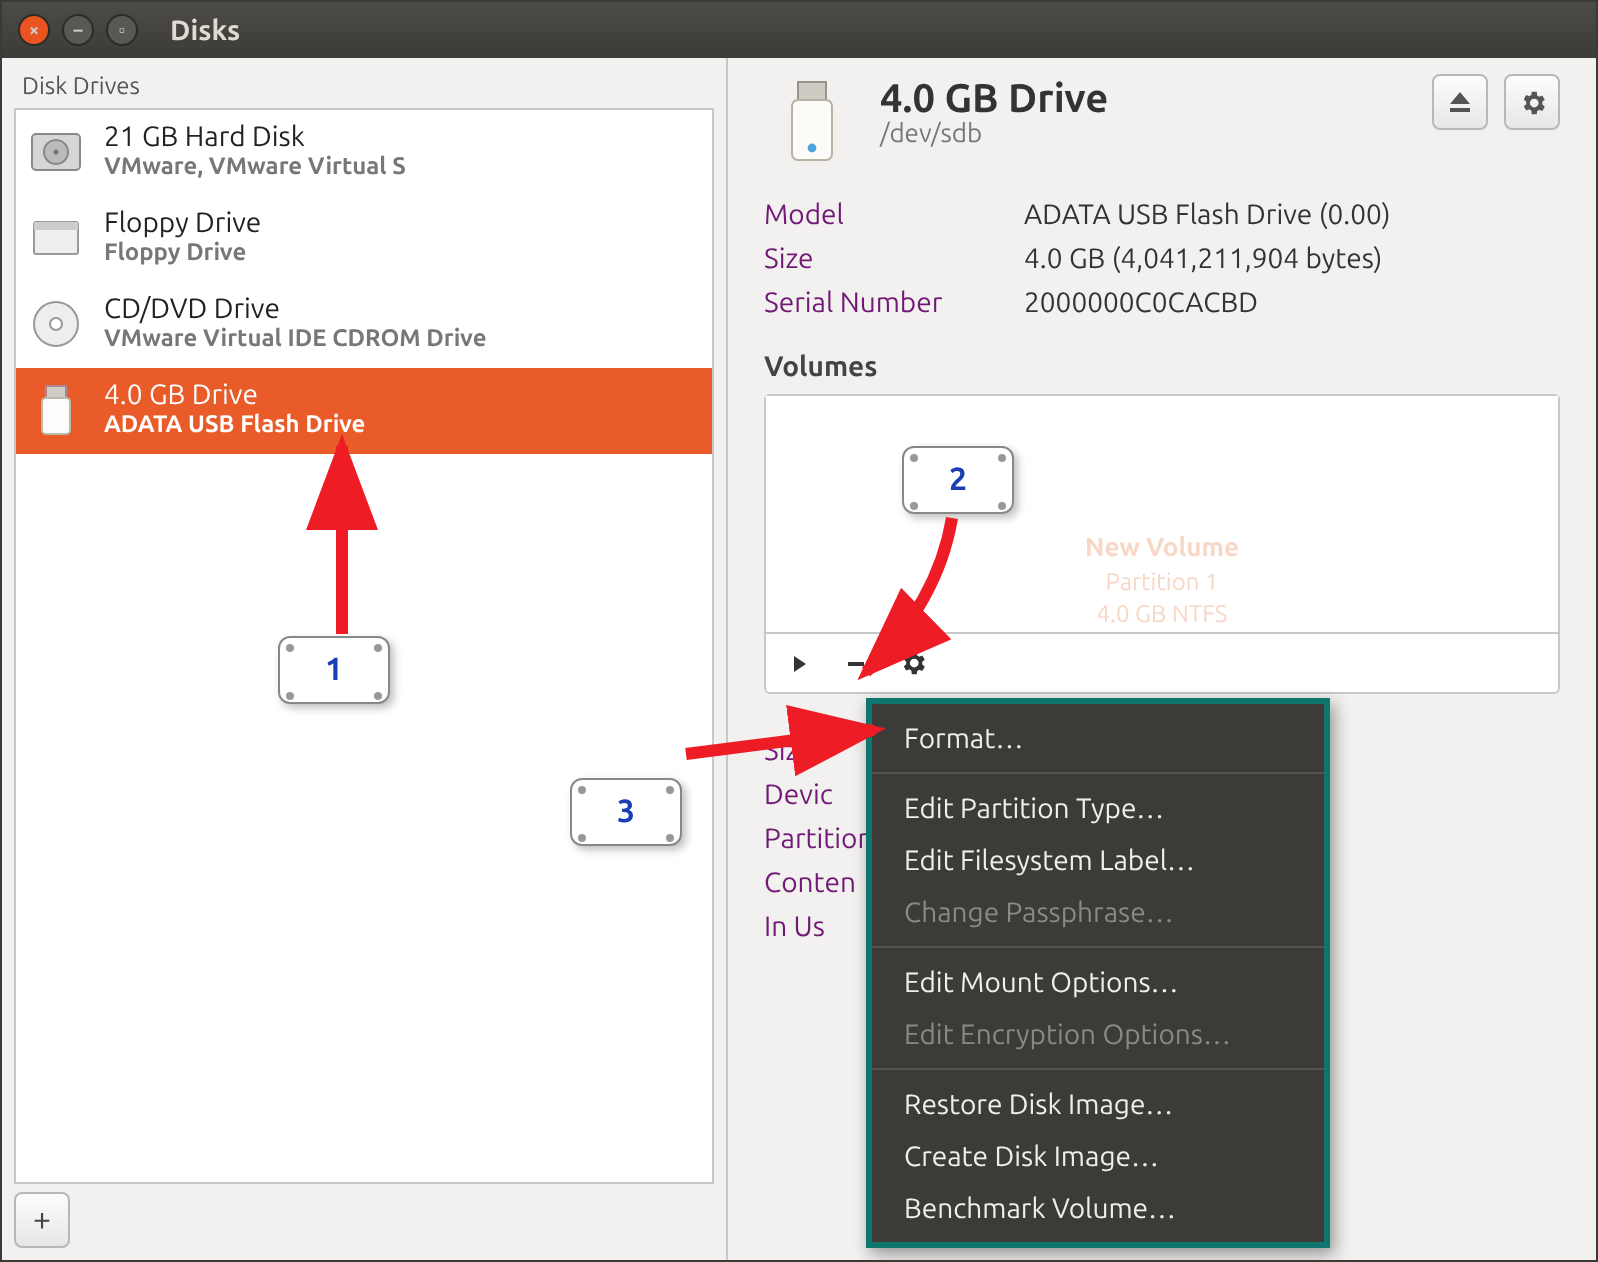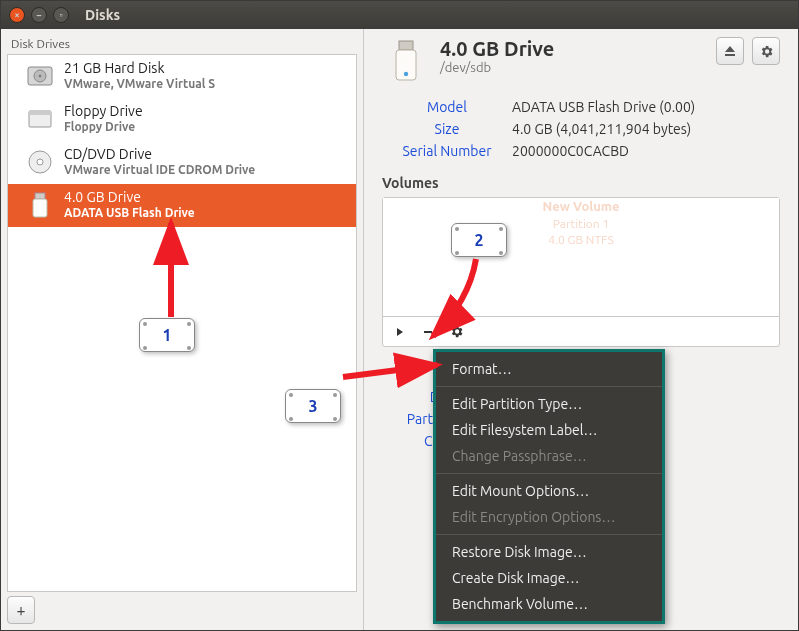--- a/index.html
+++ b/index.html
@@ -63,21 +63,21 @@
   }
   .drivelist {
     flex: 1;
     background: #fff;
     border: 1px solid #c8c8c8;
     overflow: auto;
   }
   .drive-item {
     display: flex;
     align-items: center;
-    padding: 5px 16px;
+    padding: 5px 4px;
     border-bottom: 1px solid transparent;
   }
   .drive-item .dicon {
     width: 32px; height: 32px;
     margin-right: 8px;
     flex: 0 0 32px;
     display: flex; align-items: center; justify-content: center;
   }
   .drive-item .dtxt { line-height: 1.2; }
   .drive-item .dname { font-size: 14px; color: #222; }
@@ -122,40 +122,40 @@
   .hdr-sub   { font-size: 13px; color: #777; }
   .hdr-btns { display: flex; gap: 8px; }
 
   .info-grid {
     margin-top: 14px;
     display: grid;
     grid-template-columns: 130px 1fr;
     row-gap: 6px;
     font-size: 14px;
   }
-  .info-grid .k { text-align: center; color: #1d4ed8; }
+  .info-grid .k { text-align: left; color: #701a75; }
   .info-grid .v { color: #333; }
 
   .sect-title {
     font-weight: bold;
     color: #444;
     margin: 16px 0 6px 0;
     font-size: 14px;
   }
 
   
   .vol-box {
     border: 1px solid #c8c8c8;
     background: #fff;
     border-radius: 3px;
   }
   .vol-body {
     height: 118px;
     display: flex;
-    align-items: flex-start;
+    align-items: flex-end;
     justify-content: center;
     color: #f7d7c6;
     background: #fff;
     position: relative;
     text-align: center;
     font-size: 12px;
     line-height: 1.35;
   }
   .vol-body .vb-main { font-weight: bold; font-size: 13px; }
   .vol-toolbar {

